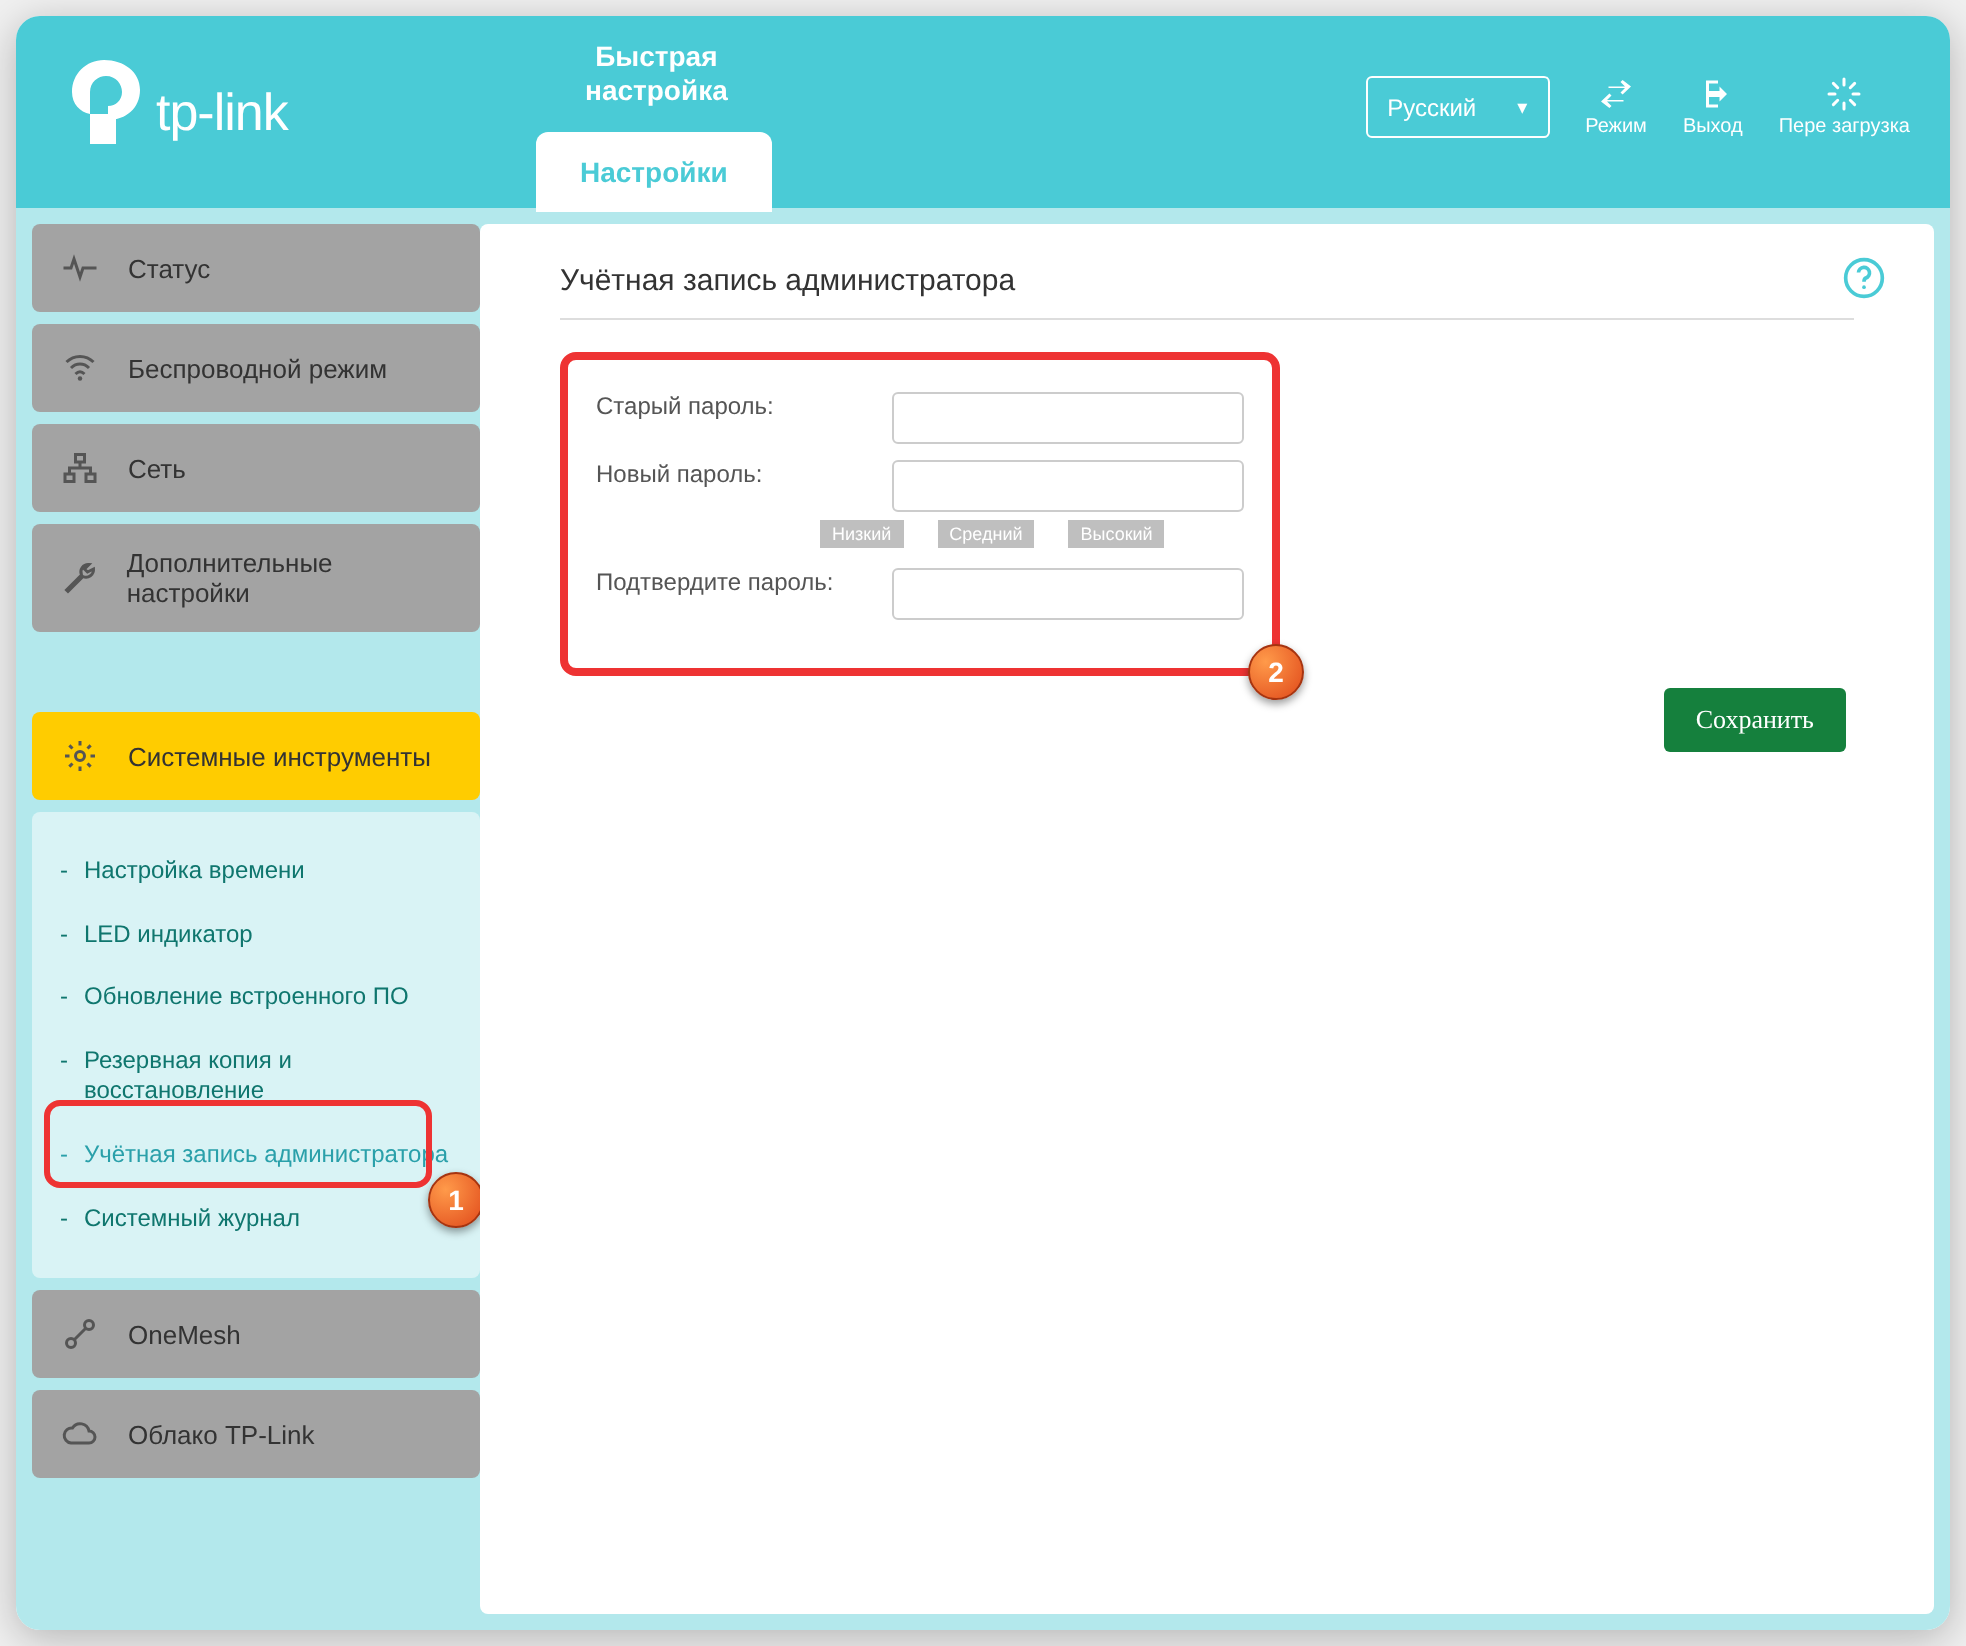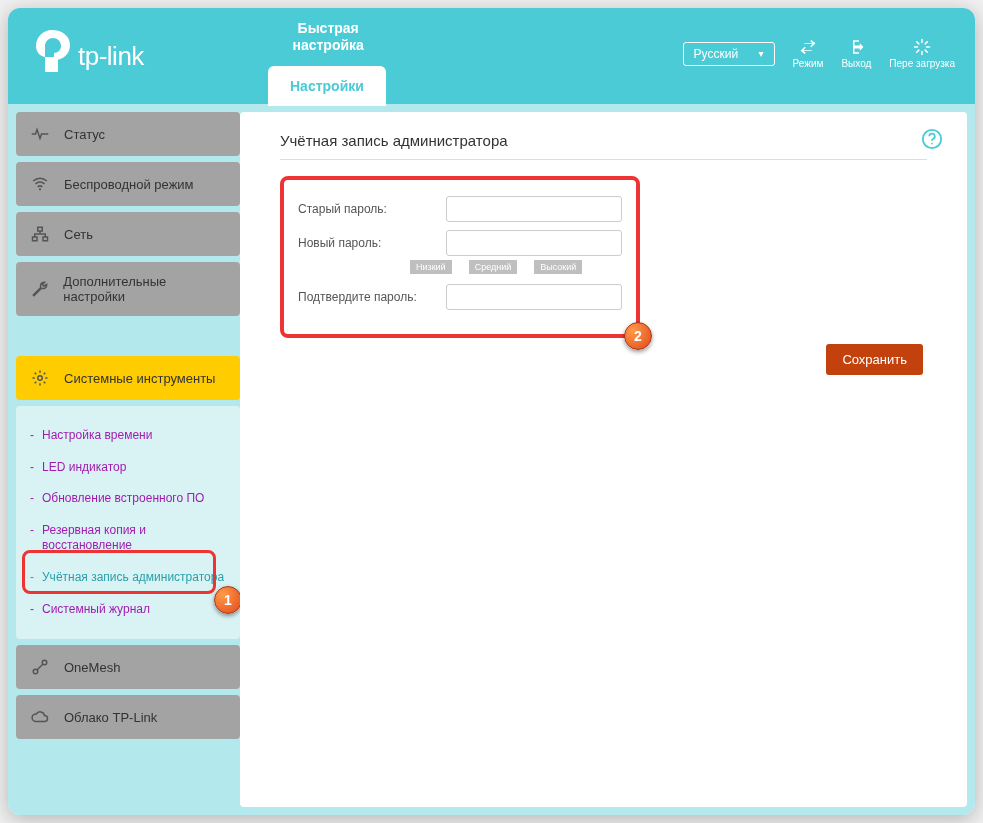--- a/index.html
+++ b/index.html
@@ -56,21 +56,20 @@
   }
   .tab.active {
     background: #fff;
     color: #4acbd6;
   }
   .header-right {
     position: absolute;
     right: 20px;
     top: 30px;
     display: flex;
-    align-items: center;
     gap: 18px;
     color: #fff;
   }
   .lang-select {
     border: 1px solid #fff;
     border-radius: 3px;
     padding: 4px 10px;
     color: #fff;
     font-size: 12px;
     width: 92px;
@@ -126,21 +125,21 @@
   .sub-block {
     background: #d9f3f5;
     border-radius: 4px;
     margin-bottom: 6px;
     padding: 14px 0;
     position: relative;
   }
   .sub-item {
     padding: 8px 12px 8px 26px;
     font-size: 12px;
-    color: #a21caf;
+    color: #0f766e;
     cursor: pointer;
     line-height: 1.3;
     position: relative;
   }
   .sub-item::before {
     content: "-";
     position: absolute;
     left: 14px;
   }
   .sub-item.selected {
@@ -179,21 +178,20 @@
   .form-box {
     margin-top: 16px;
     border: 4px solid #e33;
     border-radius: 8px;
     padding: 16px 14px 24px 14px;
     width: 360px;
     position: relative;
   }
   .form-row {
     display: flex;
-    align-items: center;
     margin-bottom: 8px;
   }
   .form-label {
     width: 148px;
     font-size: 12px;
     color: #555;
   }
   .form-input {
     flex: 1;
     border: 1px solid #ccc;
@@ -211,27 +209,28 @@
   .strength span {
     background: #bfbfbf;
     color: #fff;
     font-size: 9px;
     padding: 2px 6px;
   }
   .save-btn {
     margin-top: 6px;
     float: right;
     margin-right: 4px;
-    background: #c2410c;
+    background: #15803d;
     color: #fff;
     border: none;
     border-radius: 3px;
     padding: 8px 16px;
     font-size: 13px;
     cursor: pointer;
+    font-family: Liberation Serif, serif;
   }
   .balloon {
     position: absolute;
     width: 28px;
     height: 28px;
     border-radius: 50%;
     background: radial-gradient(circle at 30% 30%, #ff9a4a, #e0491a);
     color: #fff;
     font-weight: bold;
     font-size: 14px;

